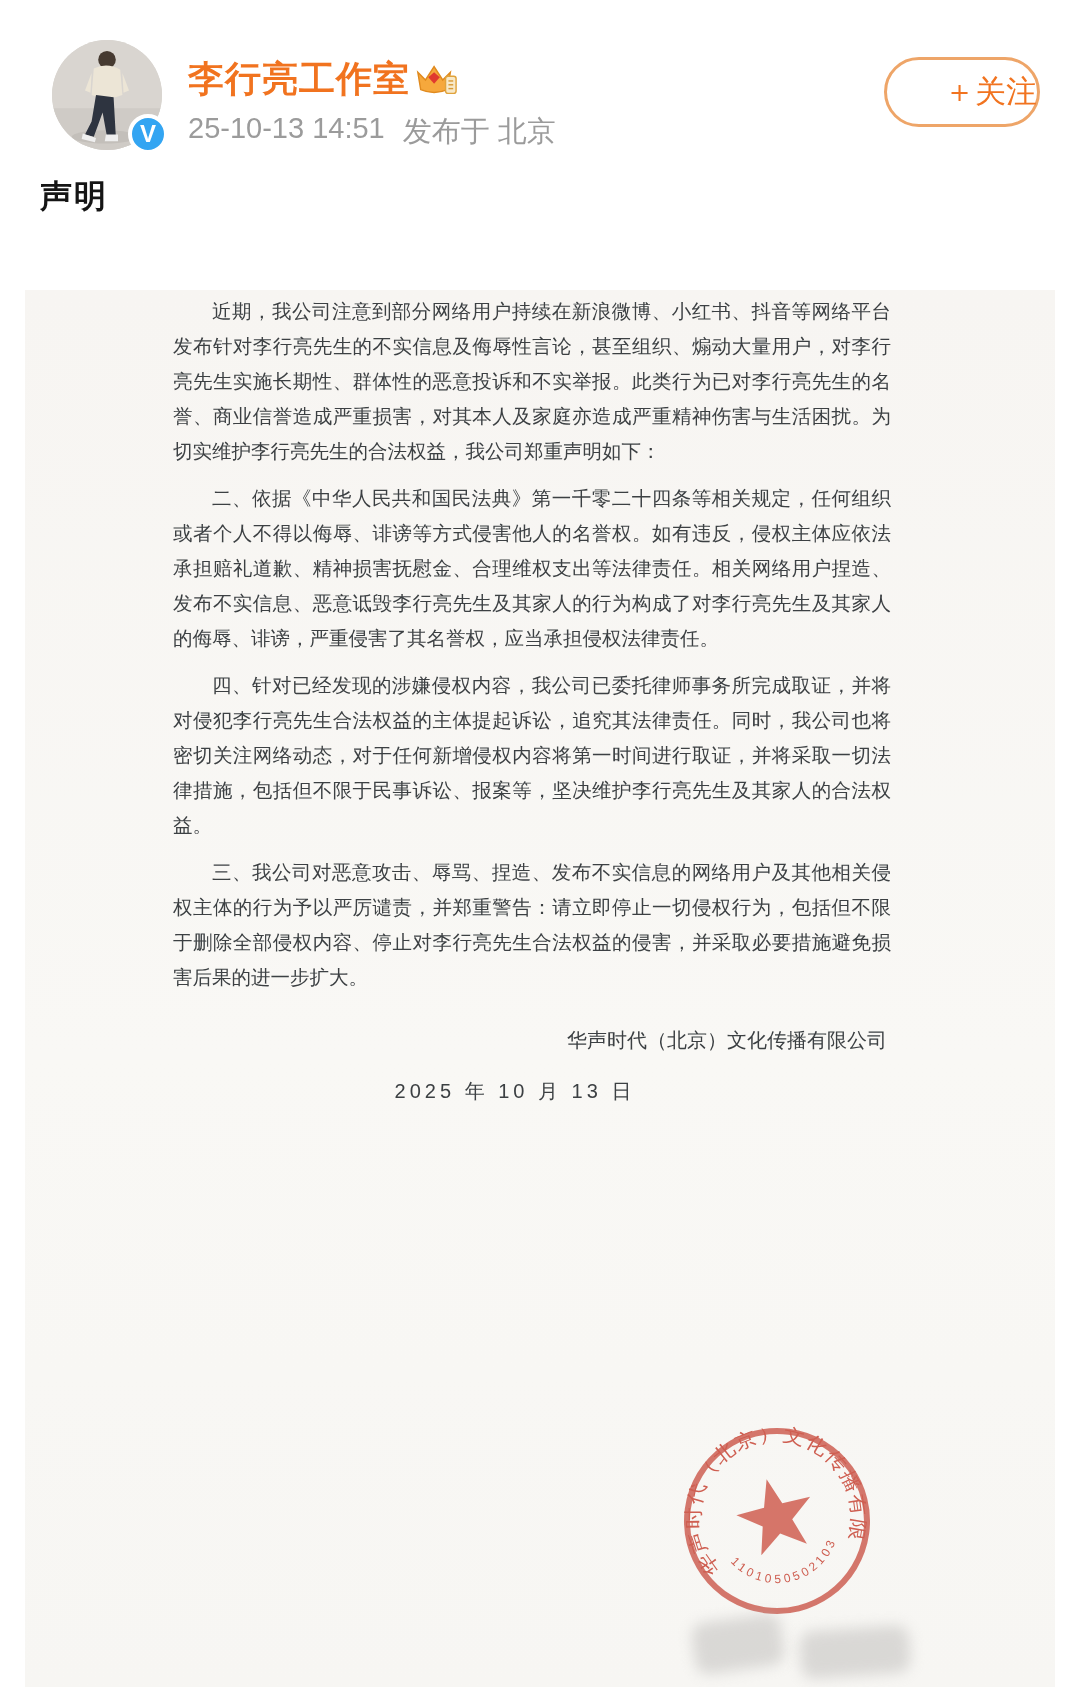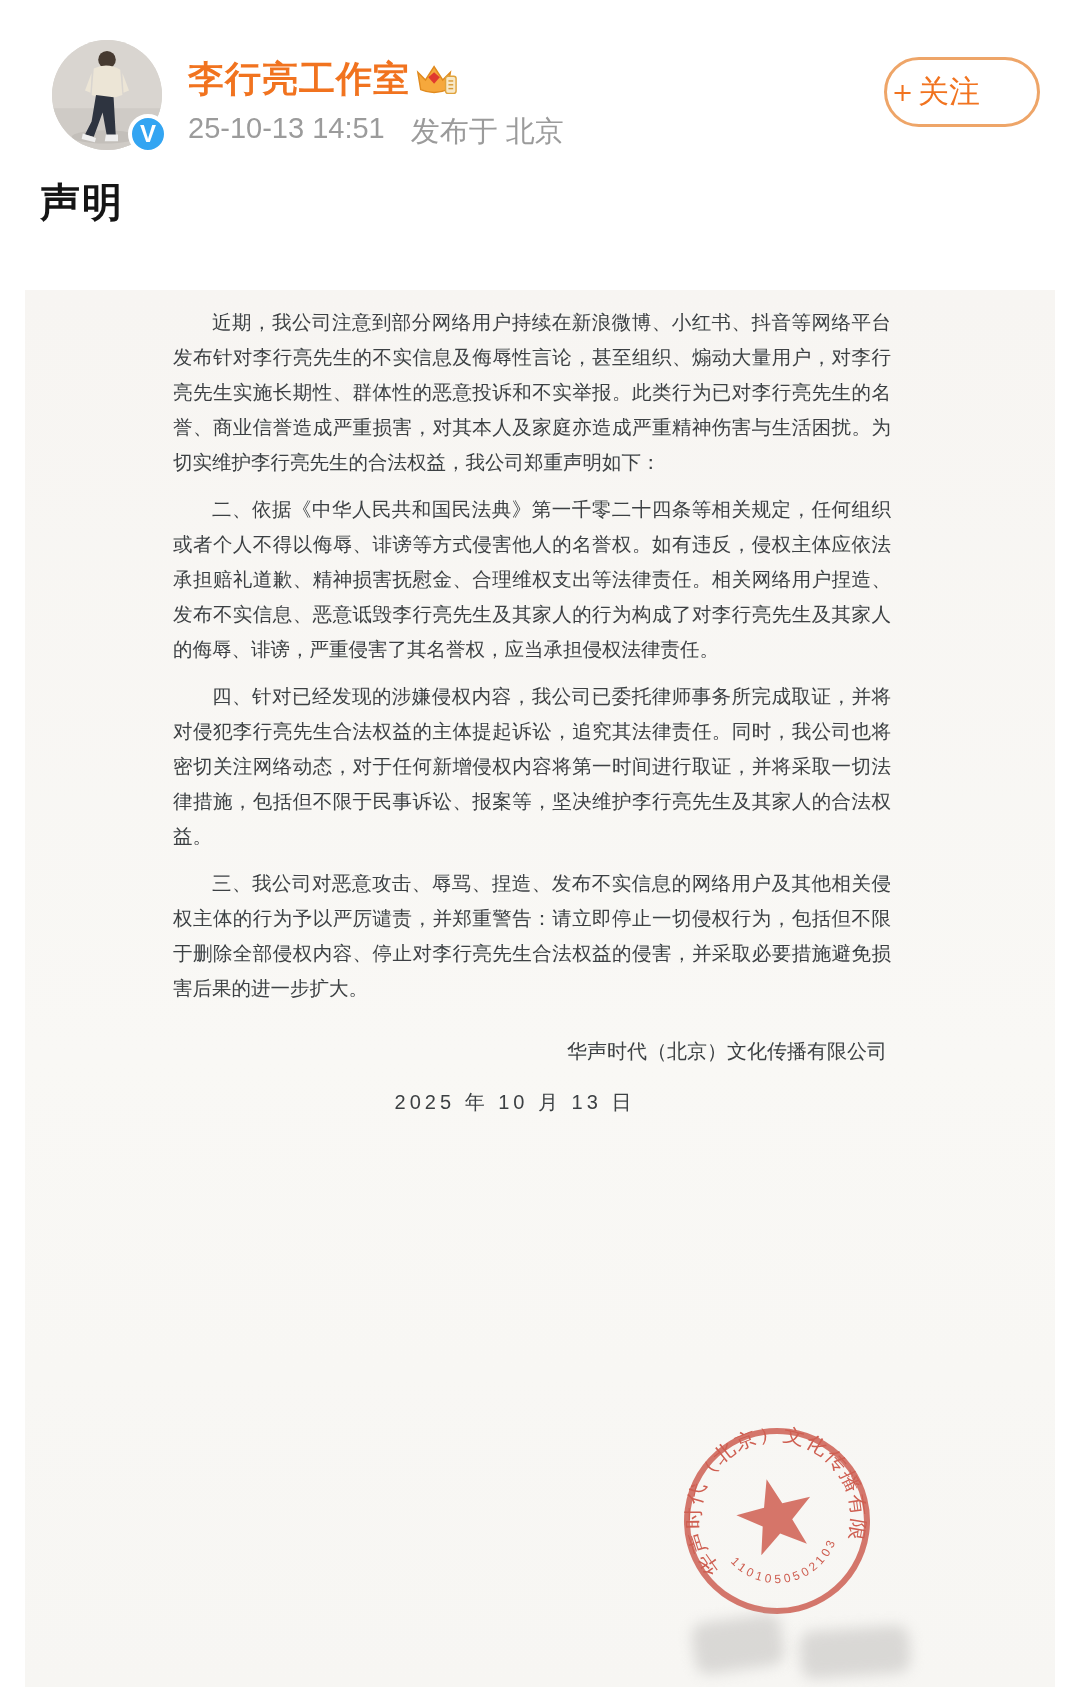--- a/index.html
+++ b/index.html
@@ -18,42 +18,42 @@
   }
   .v-badge {
     position:absolute; right:-6px; bottom:-4px; width:40px; height:40px;
     border-radius:50%; background:#33a5f2; border:4px solid #ffffff;
     color:#ffffff; font-weight:bold; font-size:24px; line-height:32px;
     text-align:center; font-family:"Liberation Sans", sans-serif;
   }
   .author-line { position:absolute; left:188px; top:55px; display:flex; align-items:center; gap:4px; }
   .author-name { color:#f1731f; font-size:36px; font-weight:600; letter-spacing:1px; cursor:pointer; }
   .vip-crown { width:44px; height:40px; display:inline-block; }
-  .meta-line { position:absolute; left:188px; top:112px; font-size:29px; color:#9b9b9b; display:flex; gap:26px; }
+  .meta-line { position:absolute; left:188px; top:112px; font-size:29px; color:#9b9b9b; display:flex; gap:18px; }
   .follow-btn {
     position:absolute; left:884px; top:57px; width:156px; height:70px;
     border:3px solid #eea568; border-radius:36px; background:#ffffff;
-    color:#f1731f; font-size:31px; text-align:left; line-height:64px;
+    color:#f1731f; font-size:31px; text-align:right; line-height:64px;
     cursor:pointer; font-family:"Liberation Sans", sans-serif;
   }
-  .post-title { position:absolute; left:40px; top:175px; font-size:40px; color:#151515; font-weight:600; letter-spacing:2px; }
+  .post-title { position:absolute; left:40px; top:175px; font-size:32px; color:#151515; font-weight:600; letter-spacing:2px; }
 
   
   .doc {
     position:absolute; left:25px; top:290px; width:1030px; height:1397px;
     background:linear-gradient(180deg,#f7f5f2 0%, #f9f8f5 55%, #f7f6f3 100%);
     cursor:pointer;
   }
   .doc-title {
     margin:138px 0 16px 0; text-align:center;
     font-family:"Liberation Serif", serif; font-weight:bold;
     font-size:28px; color:#30353a; letter-spacing:3px;
   }
   .doc-body {
-    margin:15px auto; width:718px; position:relative; left:-8px;
+    margin:4px auto; width:718px; position:relative; left:-8px;
     font-family:"Liberation Serif", serif;
     font-size:19.5px; line-height:35px; color:#3c4043;
     text-align:justify;
   }
   .doc-body p { text-indent:2em; margin-bottom:12px; }
   .sig { text-align:right; text-indent:0 !important; margin-top:28px; padding-right:4px;
          font-family:"Liberation Serif", serif; font-size:20px; color:#3c4043; }
   .doc-date { text-align:center; text-indent:0 !important; margin-top:16px; padding-right:34px;
          font-family:Liberation Sans, sans-serif; font-size:20px; color:#3c4043; letter-spacing:4px; }
 

